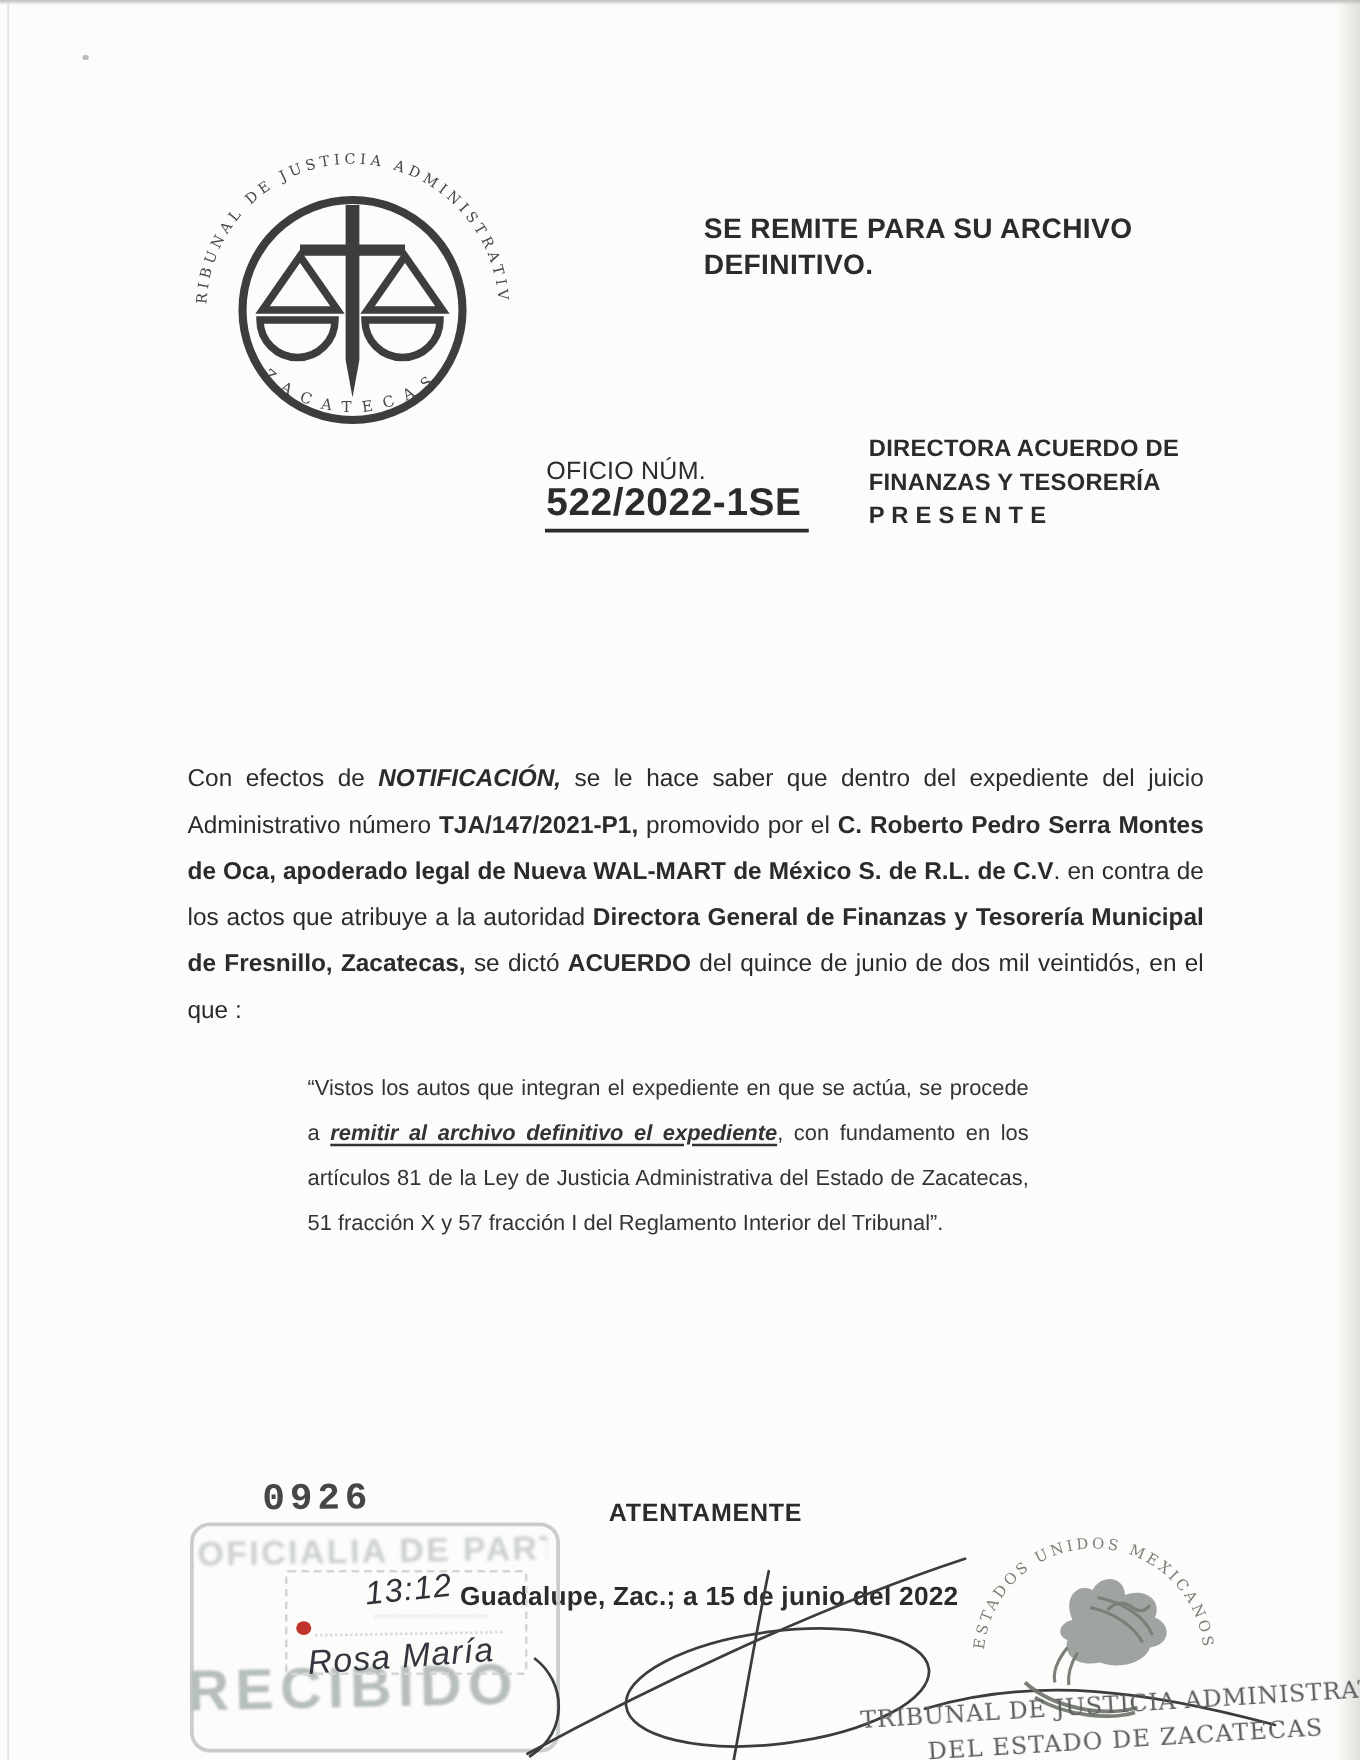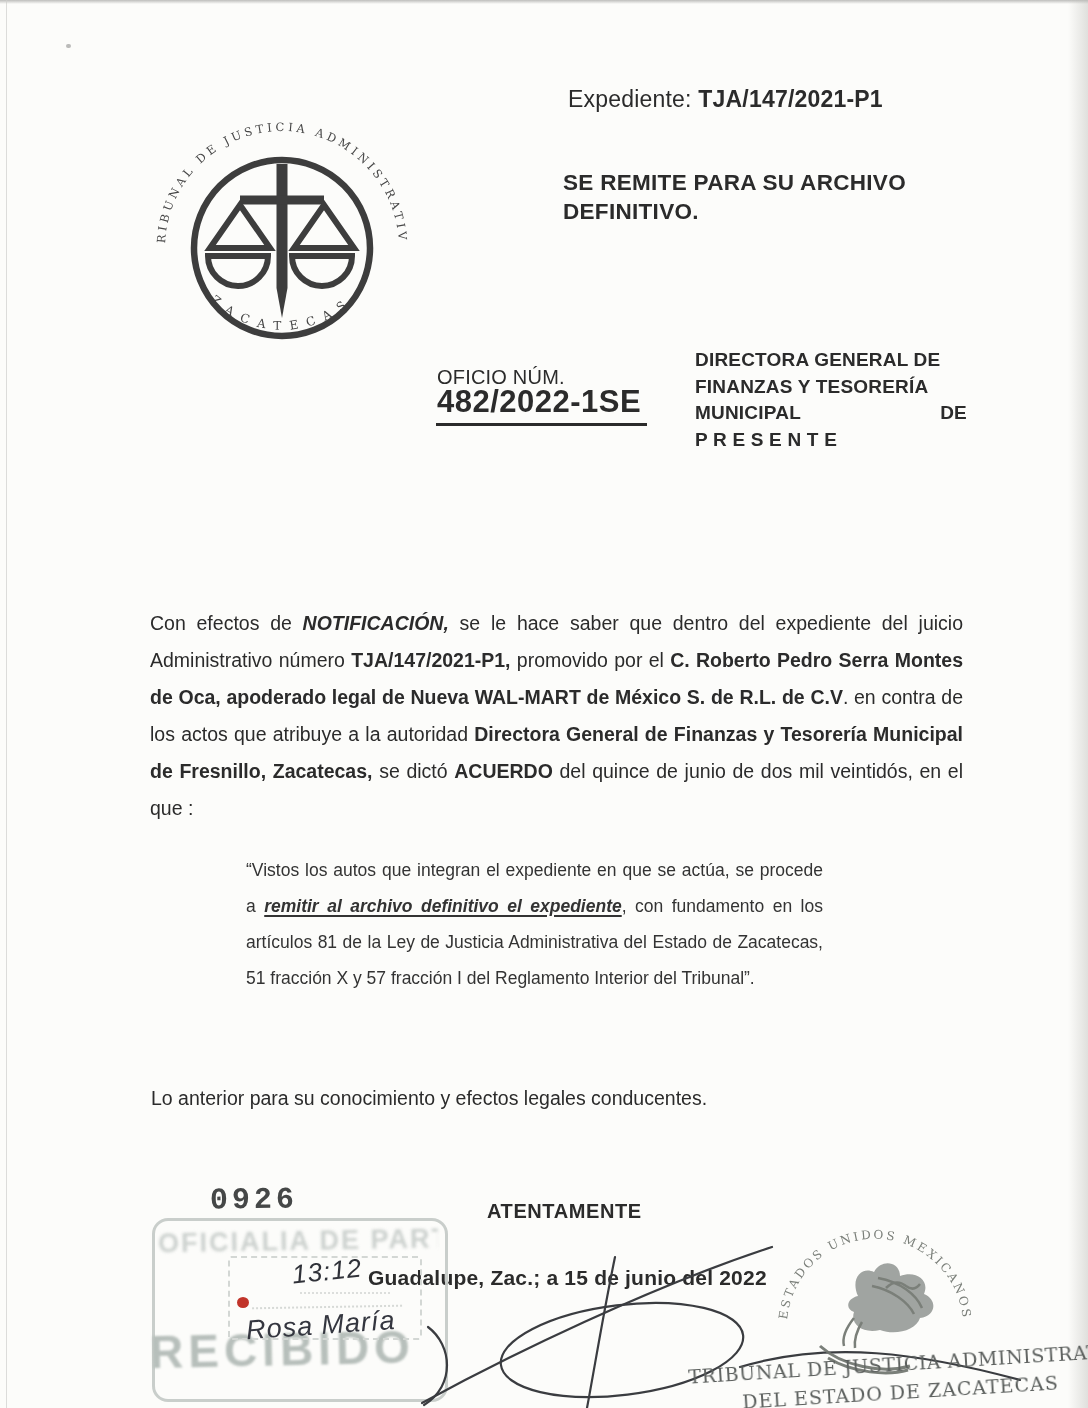--- a/index.html
+++ b/index.html
@@ -81,49 +81,41 @@
       <line x1="140" y1="76" x2="140" y2="200" stroke-width="11"></line>
       <polygon points="134.5,200 145.5,200 140,230" fill="#3d3d3d" stroke="none"></polygon>
       <line x1="98" y1="112" x2="182" y2="112" stroke-width="9"></line>
       <path d="M 98,117 L 68,160 L 128,160 Z" stroke-width="6"></path>
       <path d="M 182,117 L 152,160 L 212,160 Z" stroke-width="6"></path>
       <path d="M 66,168 A 30,30 0 0 0 126,168 Z" stroke-width="6"></path>
       <path d="M 150,168 A 30,30 0 0 0 210,168 Z" stroke-width="6"></path>
     </g>
   </svg>
 
-  <div class="abs expediente">
-    <span>Expediente: </span><span class="b">TJA/147/2021-P1</span>
-  </div>
   <div class="abs subject">SE REMITE PARA SU ARCHIVO DEFINITIVO.</div>
 
   <div class="abs oficio-label">OFICIO NÚM.</div>
-  <div class="abs oficio-number">482/2022-1SE</div>
+  <div class="abs oficio-number">522/2022-1SE</div>
 
   <div class="abs addressee">
-    <div>DIRECTORA GENERAL DE</div>
+    <div>DIRECTORA ACUERDO DE</div>
     <div class="addr-justify">
       <span>FINANZAS Y TESORERÍA</span>
-    </div>
-    <div class="addr-justify">
-      <span>MUNICIPAL</span>
-      <span>DE</span>
     </div>
     <div>P R E S E N T E</div>
   </div>
 
   <div class="abs body-par">
     <span>Con efectos de </span><span class="bi">NOTIFICACIÓN,</span><span> se le hace saber que dentro del expediente del juicio Administrativo número </span><span class="b">TJA/147/2021-P1,</span><span> promovido por el </span><span class="b">C. Roberto Pedro Serra Montes de Oca, apoderado legal de Nueva WAL-MART de México S. de R.L. de C.V</span><span>. en contra de los actos que atribuye a la autoridad </span><span class="b">Directora General de Finanzas y Tesorería Municipal de Fresnillo, Zacatecas,</span><span> se dictó </span><span class="b">ACUERDO</span><span> del quince de junio de dos mil veintidós, en el que :</span>
   </div>
 
   <div class="abs quote-par">
     <span>“Vistos los autos que integran el expediente en que se actúa, se procede a </span><span class="biu">remitir al archivo definitivo el expediente</span><span>, con fundamento en los artículos 81 de la Ley de Justicia Administrativa del Estado de Zacatecas, 51 fracción X y 57 fracción I del Reglamento Interior del Tribunal”.</span>
   </div>
 
-  <div class="abs closing">Lo anterior para su conocimiento y efectos legales conducentes.</div>
 
   <div class="abs folio">0926</div>
   <div class="abs atentamente">ATENTAMENTE</div>
   <div class="abs dateline">Guadalupe, Zac.; a 15 de junio del 2022</div>
 
   <div class="abs received-box"></div>
   <div class="abs received-header">OFICIALIA DE PARTES</div>
   <div class="abs received-big">RECIBIDO</div>
   <div class="abs inner-dashed"></div>
   <div class="abs faint-marks2"></div>

